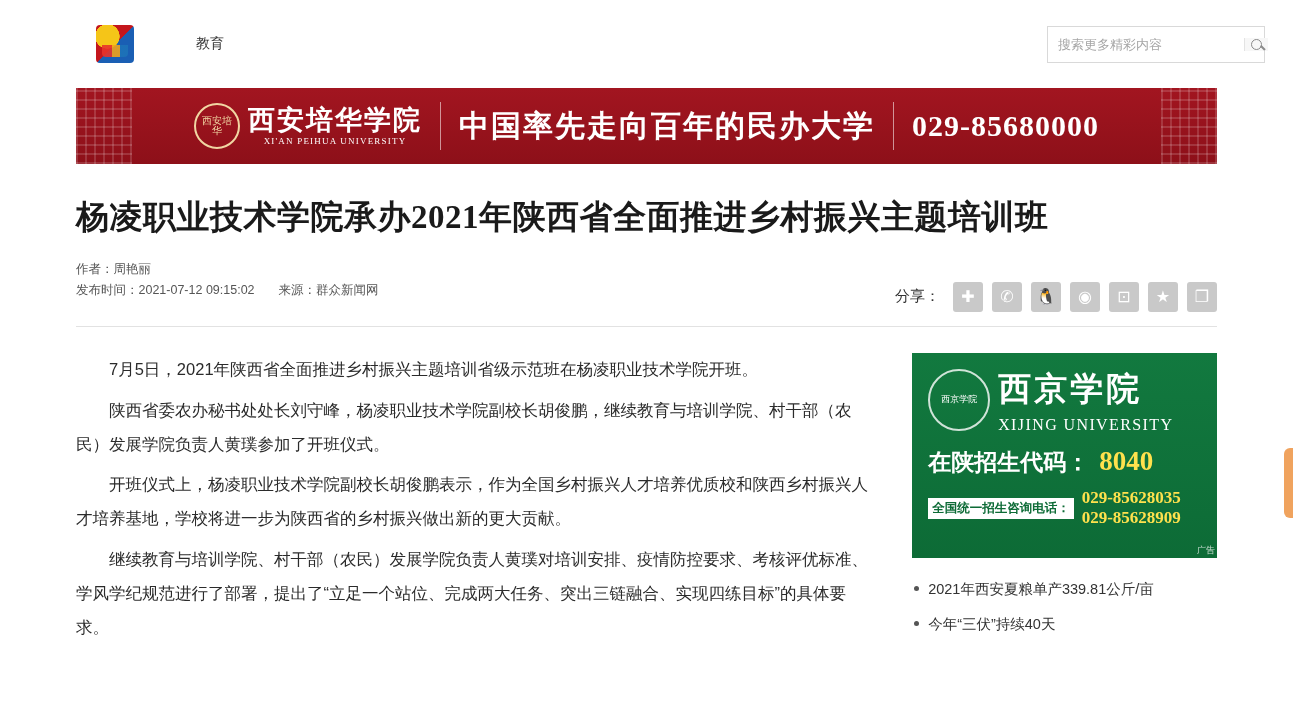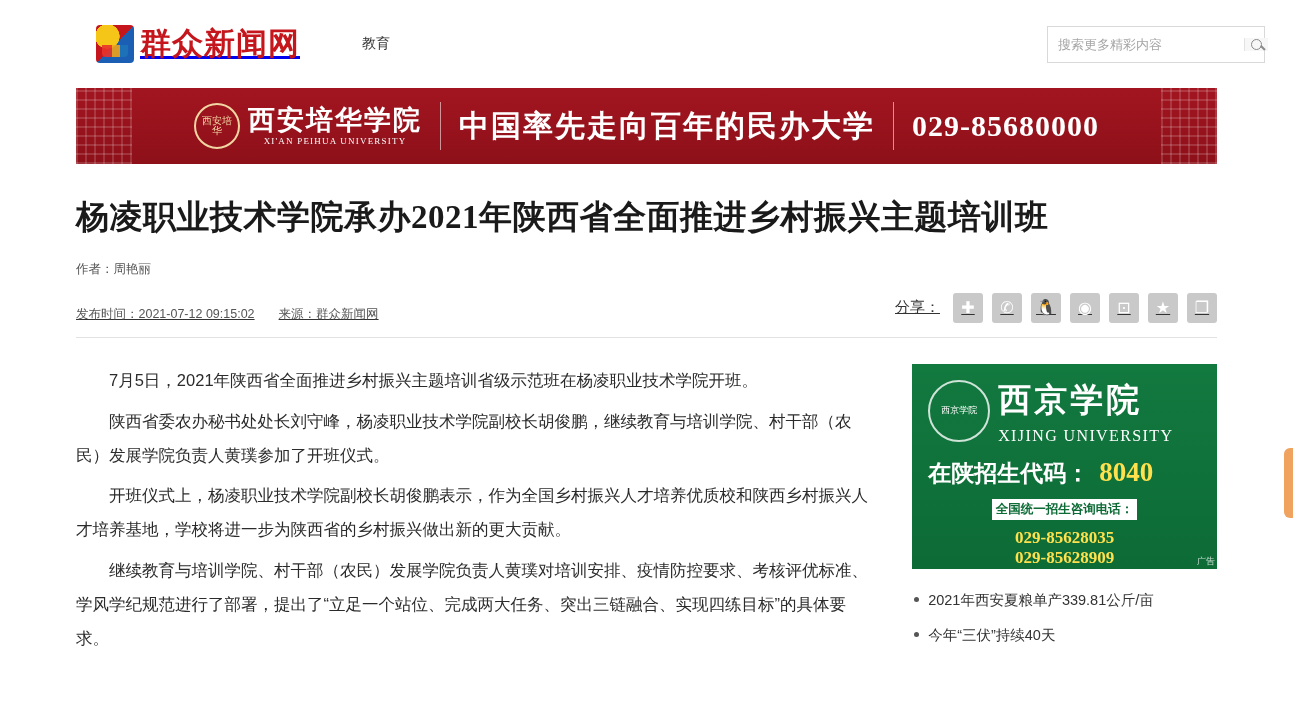--- a/index.html
+++ b/index.html
@@ -174,26 +174,25 @@
     letter-spacing: .5px;
     margin: 32px 0 0 0;
     line-height: 1.3;
   }
   .byline {
     font-size: 12.5px;
     color: #555;
     margin-top: 22px;
   }
   .meta-row {
-    margin-top: 15px;
-    display: flex;
-    align-items: flex-end;
+    margin-top: 4px;
+    display: flex;
+    align-items: flex-start;
     justify-content: space-between;
     padding-bottom: 14px;
-    text-decoration: underline;
   }
   .meta-left { font-size: 12.5px; color: #555; display: flex; gap: 24px; }
   .share-wrap { display: flex; align-items: center; gap: 9px; }
   .share-label { font-size: 15px; color: #333; margin-right: 4px; }
   .share-ico {
     width: 30px; height: 30px;
     border-radius: 3px;
     background: #c9c9c9;
     display: flex; align-items: center; justify-content: center;
     color: #fff;
@@ -249,21 +248,20 @@
     font-size: 23px;
     font-weight: bold;
     display: flex; align-items: baseline; gap: 10px;
   }
   .sa-code .num { color: #ffe14d; font-size: 27px; }
   .sa-tel {
     margin-top: 10px;
     display: flex;
     align-items: center;
     gap: 8px;
-    flex-direction: column;
   }
   .sa-tel-label {
     background: #fff;
     color: #0d6b36;
     font-size: 12.5px;
     font-weight: bold;
     padding: 2px 4px;
     white-space: nowrap;
   }
   .sa-tel-nums {
@@ -319,21 +317,20 @@
     border-radius: 6px 0 0 6px;
     background: #f0a35e;
   }
 </style>
 </head>
 <body>
 
 <div class="site-header">
   <a class="logo-wrap" href="#">
     <span class="logo-mark"></span>
-    <span class="logo-text">群众新闻网</span>
   </a>
   <a class="nav-link" href="#">教育</a>
 
   <div class="search-box">
     <input class="search-input" type="text" placeholder="搜索更多精彩内容" style="">
     <button class="search-btn">
       <span class="mag"></span>
     </button>
   </div>
 </div>

